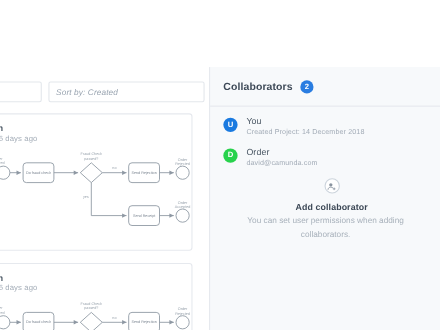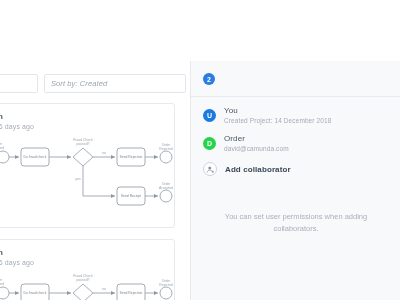--- a/index.html
+++ b/index.html
@@ -99,21 +99,21 @@
     font-size: 7px; font-weight: bold;
     display: flex; align-items: center; justify-content: center;
     line-height: 1;
   }
   .divider {
     margin-top: 11px; height: 1px; background: #e6e9ee;
   }
 
   .collab-list { padding: 9px 0 0 12px; }
   .collab {
-    display: flex; align-items: center; gap: 8px;
+    display: flex; align-items: flex-start; gap: 8px;
     margin-bottom: 10px;
   }
   .avatar {
     width: 13px; height: 13px; border-radius: 50%;
     display: flex; align-items: center; justify-content: center;
     color: #ffffff; font-size: 7px; font-weight: bold;
     flex: 0 0 auto; margin-top: 1px;
   }
   .avatar.blue { background: #1a7ae0; }
   .avatar.green { background: #27d24c; }
@@ -121,27 +121,27 @@
     background: #ffffff; border: 1px solid #ccd4dc;
     width: 14px; height: 14px; margin-top: 0;
   }
   .collab-texts { display: flex; flex-direction: column; }
   .collab-name {
     font-size: 8px; color: #4a5764; letter-spacing: .1px;
   }
   .collab-meta {
     font-size: 6.5px; color: #a3acb7; margin-top: 2px; letter-spacing: .1px;
   }
-  .add-row { display: flex; align-items: center; gap: 8px; margin-top: 2px; }
+  .add-row { display: flex; align-items: center; gap: 8px; margin-top: 2px; flex-direction: column; }
   .add-label {
     font-size: 8px; font-weight: bold; color: #3c4856; letter-spacing: .1px;
   }
 
   .hint {
-    position: absolute; left: 0; top: 150px; width: 210px;
+    position: absolute; left: 0; top: 134px; width: 210px;
     text-align: center;
     font-size: 7.5px; color: #a8b1bb; line-height: 1.55;
     padding: 0 24px;
   }
 </style>
 </head>
 <body>
 
 <div class="app">
 
@@ -258,20 +258,21 @@
             <text x="160" y="62">Send Receipt</text>
           </g>
         </svg>
       </div>
     </div>
   </div>
 
   <div class="rightpane">
 
     <div class="panel-head">
+      <span class="panel-title">Collaborators</span>
       <span class="badge">2</span>
     </div>
 
     <div class="divider"></div>
 
     <div class="collab-list">
 
       <div class="collab">
         <span class="avatar blue">U</span>
         <span class="collab-texts">

